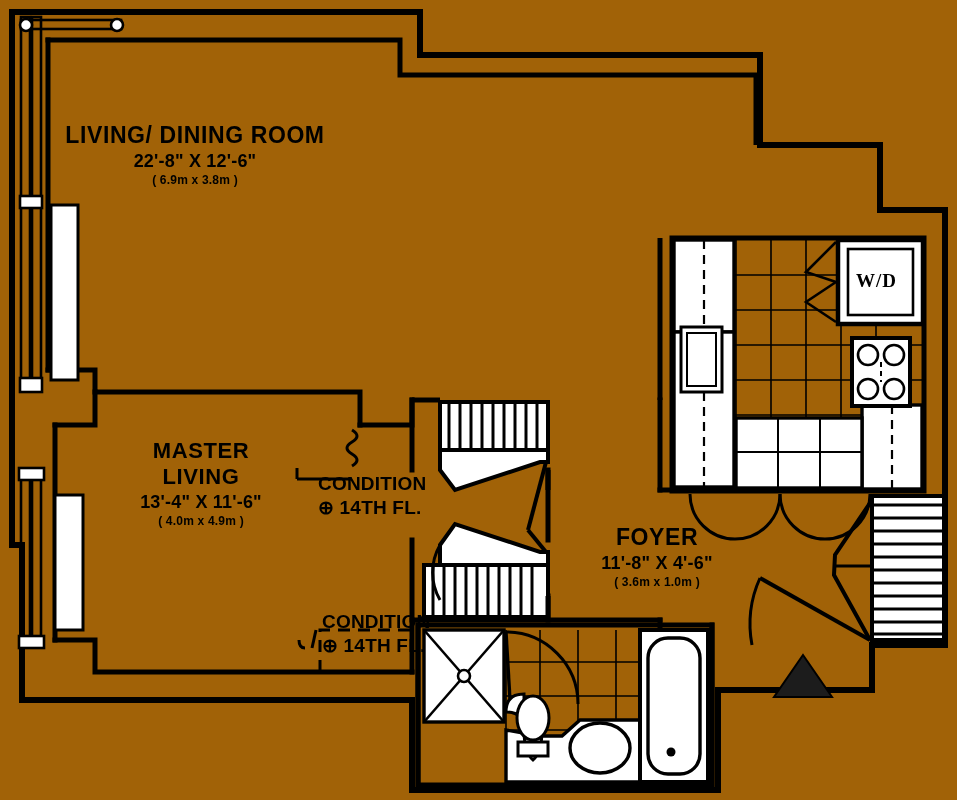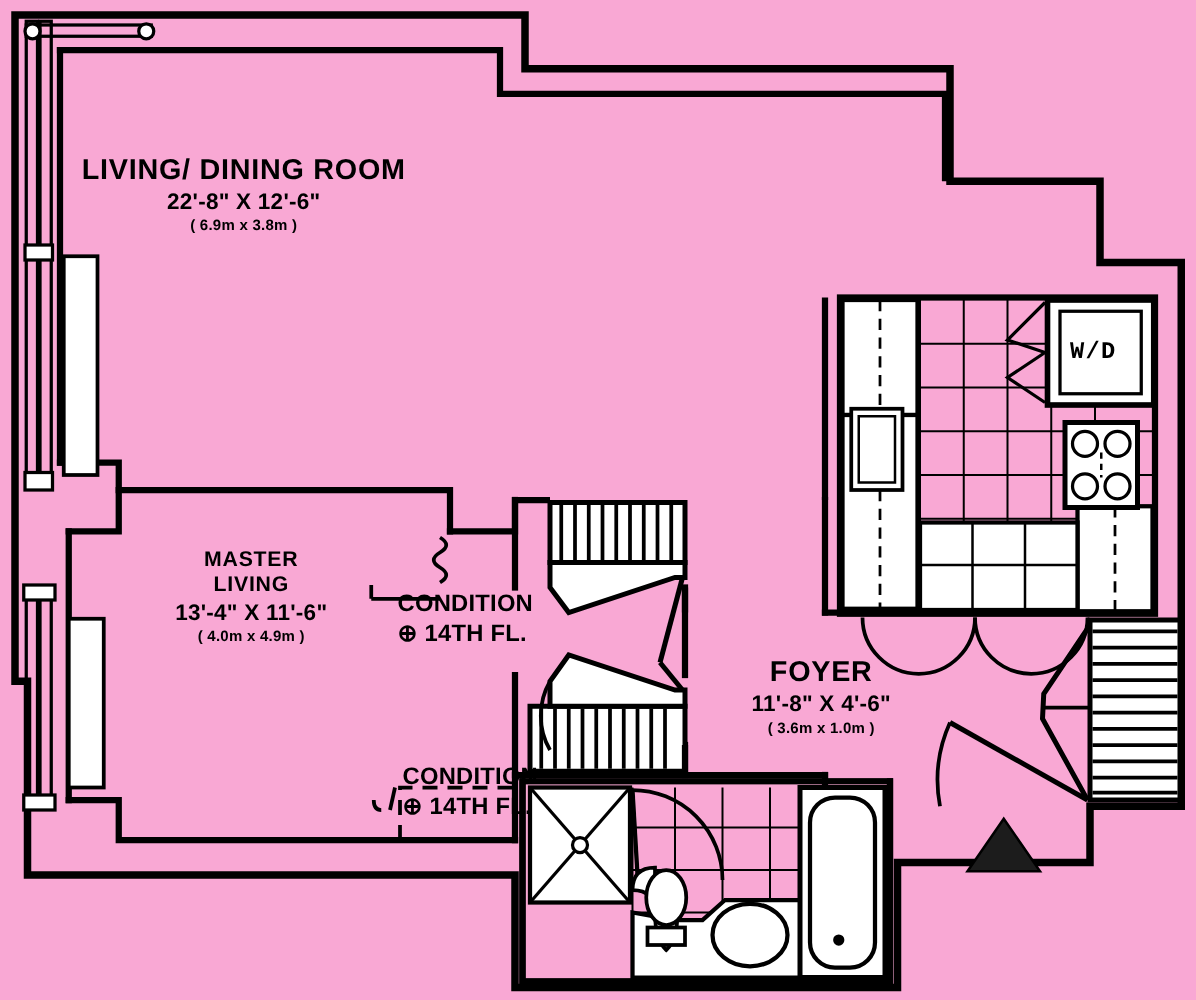--- a/index.html
+++ b/index.html
@@ -7,21 +7,21 @@
     padding: 0;
     background: #ffffff;
   }
   body {
     font-family: "Liberation Sans", sans-serif;
   }
   #plan-root {
     position: relative;
     width: 957px;
     height: 800px;
-    background: #f9a8d4;
+    background: #a16207;
     overflow: hidden;
   }
   #plan-svg {
     position: absolute;
     left: 0;
     top: 0;
     width: 957px;
     height: 800px;
   }
   .lbl {
@@ -33,21 +33,21 @@
     white-space: nowrap;
     line-height: 1.18;
     font-family: "Liberation Sans", sans-serif;
   }
   .lbl .rm-name {
     display: block;
     font-size: 23px;
     letter-spacing: 0.6px;
   }
   .lbl .rm-name.two-line {
-    font-size: 17px;
+    font-size: 22px;
     text-align: center;
   }
   .lbl .rm-imp {
     display: block;
     font-size: 18px;
     margin-top: 2px;
     letter-spacing: 0.2px;
   }
   .lbl .rm-met {
     display: block;
@@ -67,21 +67,21 @@
   }
   .note .nl {
     display: block;
   }
   .wd-lbl {
     position: absolute;
     color: #000000;
     font-weight: bold;
     font-size: 19px;
     letter-spacing: 1px;
-    font-family: Liberation Mono, monospace;
+    font-family: Liberation Serif, serif;
   }
 </style>
 </head>
 <body>
 
 <div id="plan-root">
 
   <svg id="plan-svg" viewBox="0 0 957 800" xmlns="http://www.w3.org/2000/svg">
 
     <g fill="none" stroke="#000000" stroke-width="6" stroke-linejoin="miter" stroke-linecap="square">

